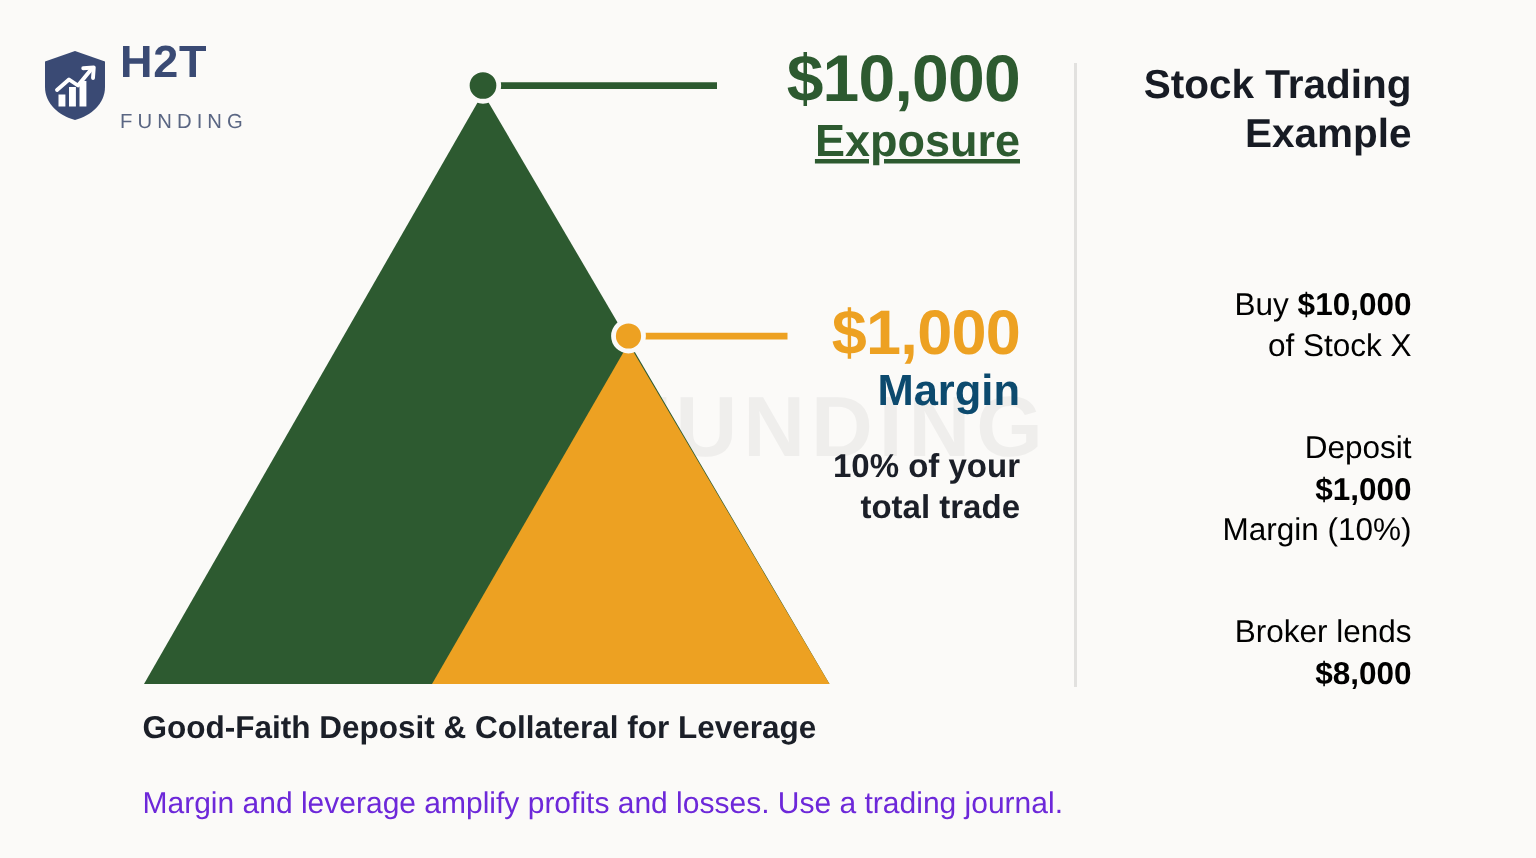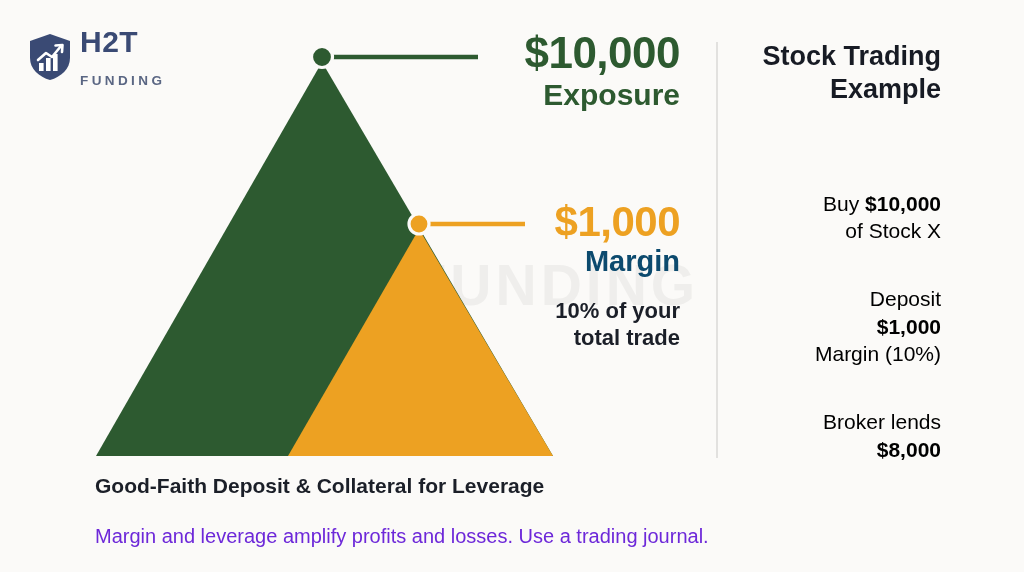--- a/index.html
+++ b/index.html
@@ -40,21 +40,21 @@
   .logo-mark { width: 44px; height: 48px; display: block; }
   .logo-text { line-height: 1; }
   .logo-title {
     font-size: 30px;
     font-weight: 800;
     color: #3a4a74;
     letter-spacing: 0.5px;
   }
   .logo-sub {
     font-size: 13.5px;
-    font-weight: 700;
+    font-weight: 400;
     color: #5a6683;
     letter-spacing: 3.4px;
     margin-top: 17px;
   }
 
   
   .diagram {
     position: absolute;
     left: 0; top: 0;
     width: 1024px; height: 572px;
@@ -69,20 +69,21 @@
     line-height: 1.04;
   }
   .callout-exposure { left: 380px; top: 30px; width: 300px; }
   .callout-exposure .amount {
     font-size: 44px; font-weight: 800; color: #2d5a30;
     letter-spacing: -0.5px;
   }
   .callout-exposure .label {
     font-size: 30px; font-weight: 600; color: #2d5a30;
     margin-top: 3px;
+    text-decoration: underline;
   }
   .callout-margin { left: 400px; top: 200px; width: 280px; }
   .callout-margin .amount {
     font-size: 42px; font-weight: 800; color: #eda122;
     letter-spacing: -0.5px;
   }
   .callout-margin .label {
     font-size: 29px; font-weight: 600; color: #0c4a6e;
     margin-top: 2px;
   }

